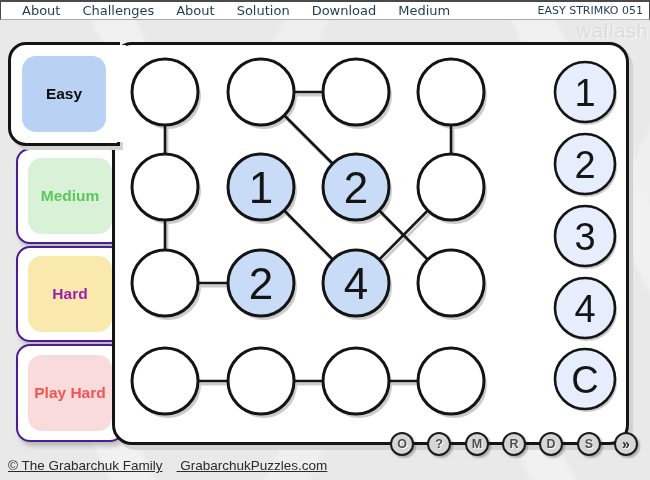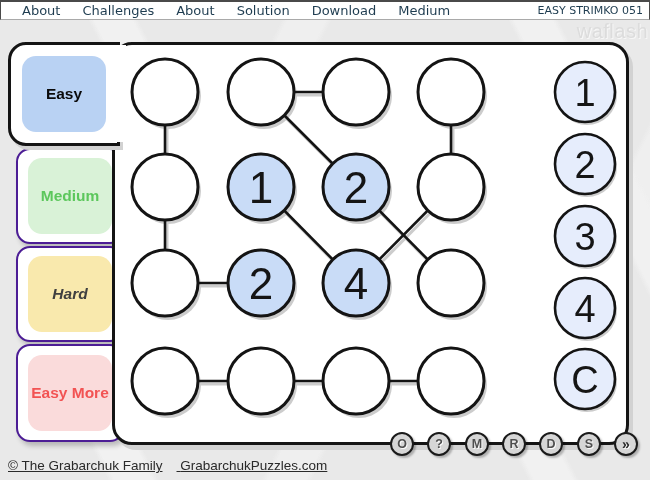--- a/index.html
+++ b/index.html
@@ -99,24 +99,24 @@
 </div>
 
 <div class="watermark">waflash</div>
 
 <div class="panel"></div>
 
 <div class="tab tab-medium">
   <div class="tab-btn" style="background: rgb(217, 242, 215); color: rgb(92, 199, 92);">Medium</div>
 </div>
 <div class="tab tab-hard">
-  <div class="tab-btn" style="background: rgb(249, 233, 173); color: #404040; font-style: italic;">Hard</div>
+  <div class="tab-btn" style="background: rgb(249, 233, 173); color: #a21caf;">Hard</div>
 </div>
 <div class="tab tab-play">
-  <div class="tab-btn" style="background: rgb(250, 219, 219); color: rgb(242, 83, 83);">Easy More</div>
+  <div class="tab-btn" style="background: rgb(250, 219, 219); color: rgb(242, 83, 83);">Play Hard</div>
 </div>
 
 <div class="easy-tab">
   <div class="tab-btn" style="background: rgb(185, 210, 243); color: rgb(10, 10, 10);">Easy</div>
 </div>
 <div class="seam-patch"></div>
 
 <svg id="puzzle-svg" width="511" height="397" viewBox="0 0 511 397">
     <line x1="52" y1="50" x2="52" y2="145" stroke="#cccccc" stroke-width="3"></line>
     <line x1="52" y1="145" x2="52" y2="241" stroke="#cccccc" stroke-width="3"></line>

